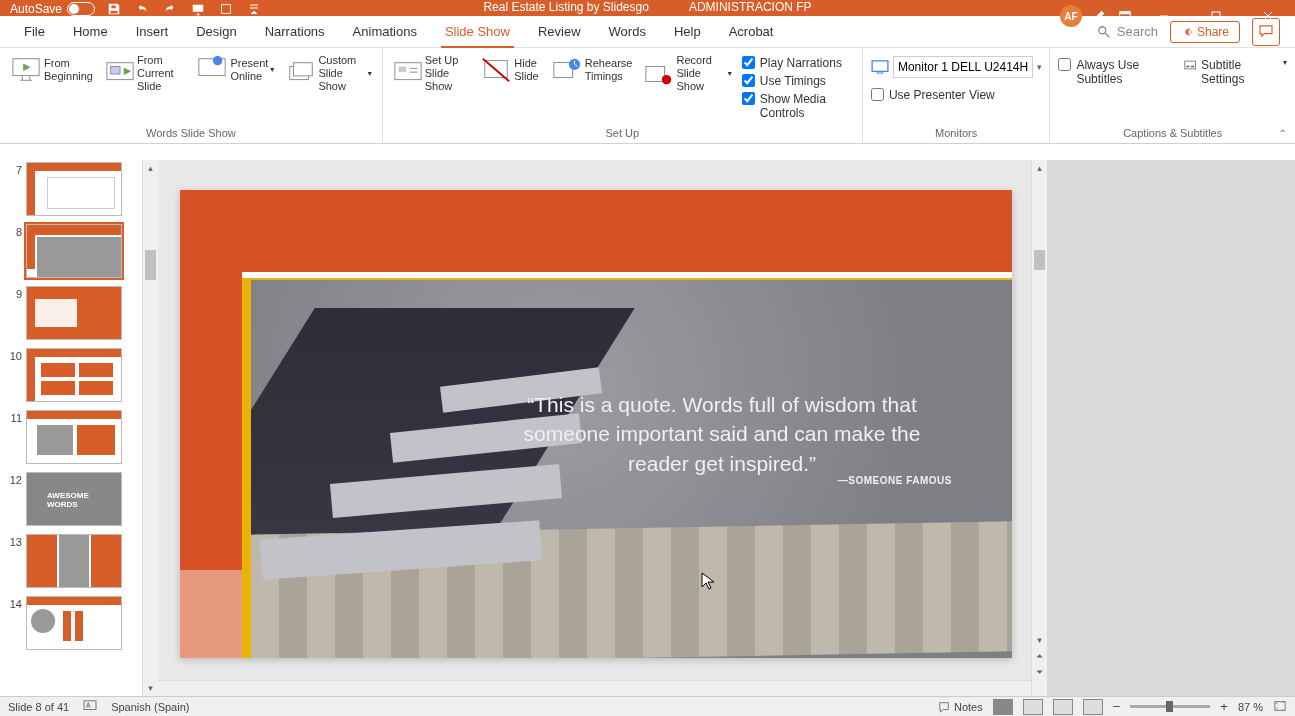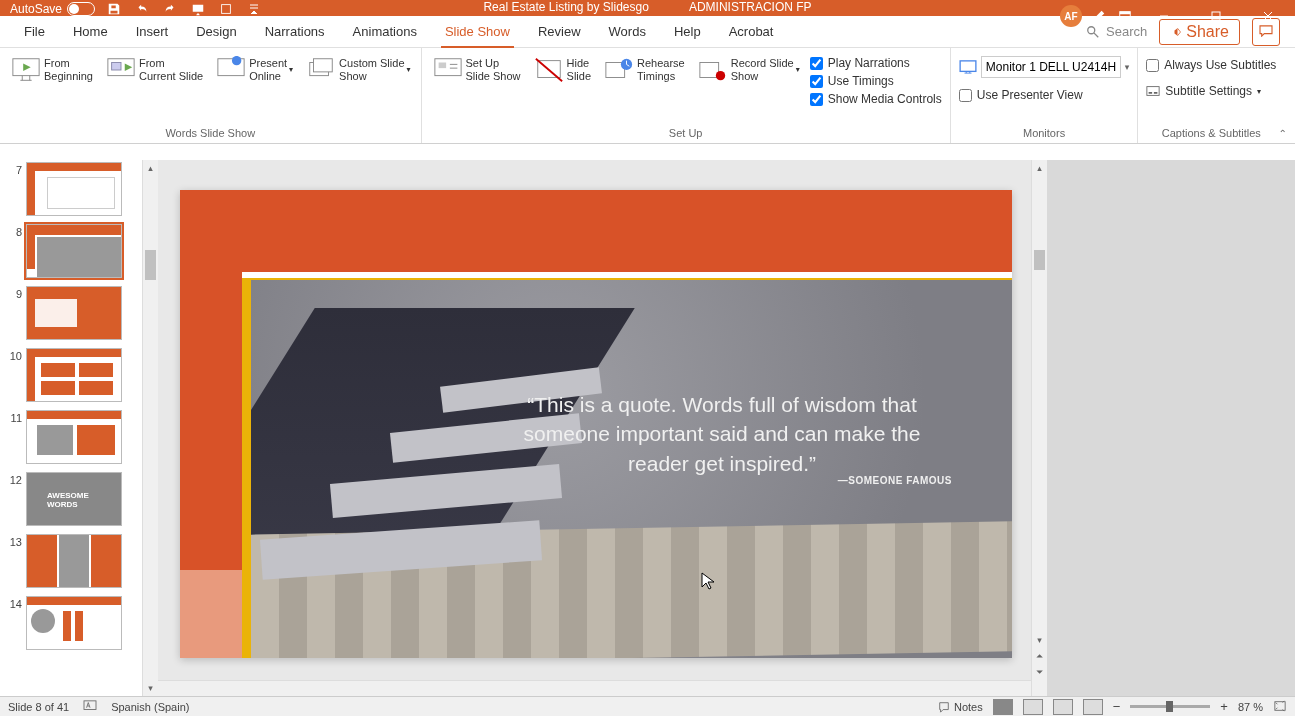--- a/index.html
+++ b/index.html
@@ -18,31 +18,31 @@
 .avatar { width: 22px; height: 22px; border-radius: 50%; background: #e67e3c; display: flex; align-items: center; justify-content: center; font-size: 10px; font-weight: bold; }
 .win-btn { width: 44px; height: 32px; display: flex; align-items: center; justify-content: center; cursor: pointer; }
 
 
 .menutabs { height: 32px; background: #fff; display: flex; align-items: center; padding-left: 10px; border-bottom: 1px solid #e0e0e0; }
 .menutab { padding: 0 14px; height: 32px; display: flex; align-items: center; font-size: 13px; color: #333; cursor: pointer; }
 .menutab.active { color: #d75d29; position: relative; }
 .menutab.active::after { content: ""; position: absolute; bottom: 0; left: 10px; right: 10px; height: 2px; background: #d75d29; }
 .menu-right { margin-left: auto; display: flex; align-items: center; gap: 12px; padding-right: 15px; }
 .search-box { display: flex; align-items: center; gap: 6px; color: #888; font-size: 13px; }
-.share-btn { border: 1px solid #d75d29; color: #d75d29; padding: 3px 10px; border-radius: 3px; font-size: 16px; display: flex; align-items: center; gap: 4px; }
+.share-btn { border: 1px solid #d75d29; color: #d75d29; padding: 3px 10px; border-radius: 3px; font-size: 12px; display: flex; align-items: center; gap: 4px; }
 .comment-btn { border: 1px solid #d75d29; padding: 4px 6px; border-radius: 3px; }
 
 
 .ribbon { height: 96px; background: #fff; border-bottom: 1px solid #d0d0d0; display: flex; position: relative; }
 .ribbon-group { border-right: 1px solid #e0e0e0; display: flex; flex-direction: column; padding: 4px 8px 2px; }
 .ribbon-group-items { display: flex; flex: 1; align-items: flex-start; gap: 8px; }
 .ribbon-group-label { font-size: 11px; color: #666; text-align: center; padding-bottom: 2px; }
 .rbigbtn { display: flex; flex-direction: row; align-items: center; font-size: 11px; color: #333; text-align: left; cursor: pointer; padding: 2px; gap: 2px; line-height: 1.2; }
 .rbigbtn .ric { width: 32px; height: 32px; display: flex; align-items: center; justify-content: center; }
-.rcheck { display: flex; align-items: center; gap: 5px; font-size: 12px; color: #333; padding: 2px 0; cursor: pointer; }
+.rcheck { display: flex; gap: 5px; font-size: 12px; color: #333; padding: 2px 0; cursor: pointer; }
 .rcheck input { width: 13px; height: 13px; }
 .monitor-row { display: flex; align-items: center; gap: 4px; }
 .monitor-select { border: 1px solid #ccc; padding: 2px 4px; font-size: 12px; width: 140px; height: 22px; background: #fff; }
 .collapse-caret { position: absolute; right: 8px; bottom: 4px; cursor: pointer; color: #666; font-size: 10px; }
 
 
 .workspace { position: absolute; top: 160px; left: 0; right: 248px; bottom: 20px; display: flex; }
 .thumbrail { width: 158px; background: #fff; display: flex; position: relative; }
 .thumblist { flex: 1; overflow: hidden; padding: 2px 8px 2px 4px; }
 .thumbitem { display: flex; gap: 4px; margin-bottom: 8px; }
@@ -329,21 +329,21 @@
       </div>
       <label class="rcheck">
           <input type="checkbox" style="">
           <span>Use Presenter View</span>
         </label>
     </div>
     <div class="ribbon-group-label">Monitors</div>
   </div>
 
   <div class="ribbon-group" style="border-right:none">
-    <div class="ribbon-group-items" style="flex-direction:column;align-items:flex-start;padding-top:4px">
+    <div class="ribbon-group-items" style="flex-direction:row;align-items:flex-start;padding-top:4px">
       <label class="rcheck">
           <input type="checkbox" style="">
           <span>Always Use Subtitles</span>
         </label>
       <div class="rcheck">
         <svg width="14" height="14" viewBox="0 0 16 16">
             <rect x="1" y="3" width="14" height="10" fill="none" stroke="#666"></rect>
             <path d="M3 10h4m2 0h4" stroke="#666" stroke-width="2"></path>
           </svg>
         <span>Subtitle Settings</span>

